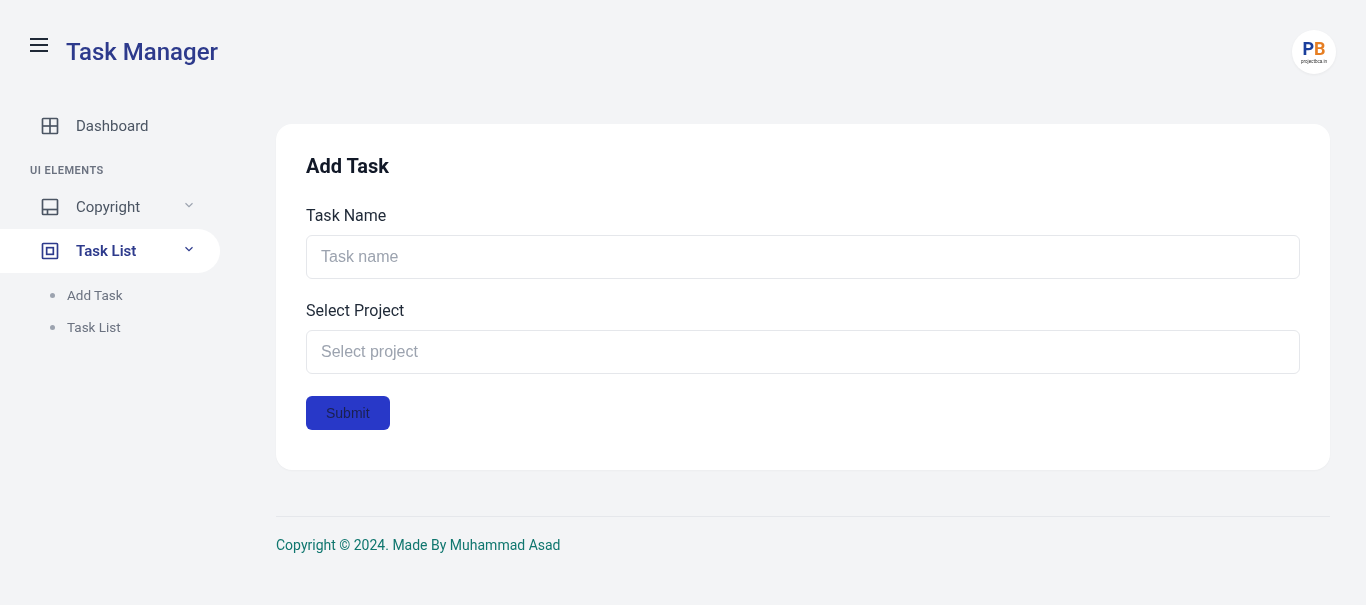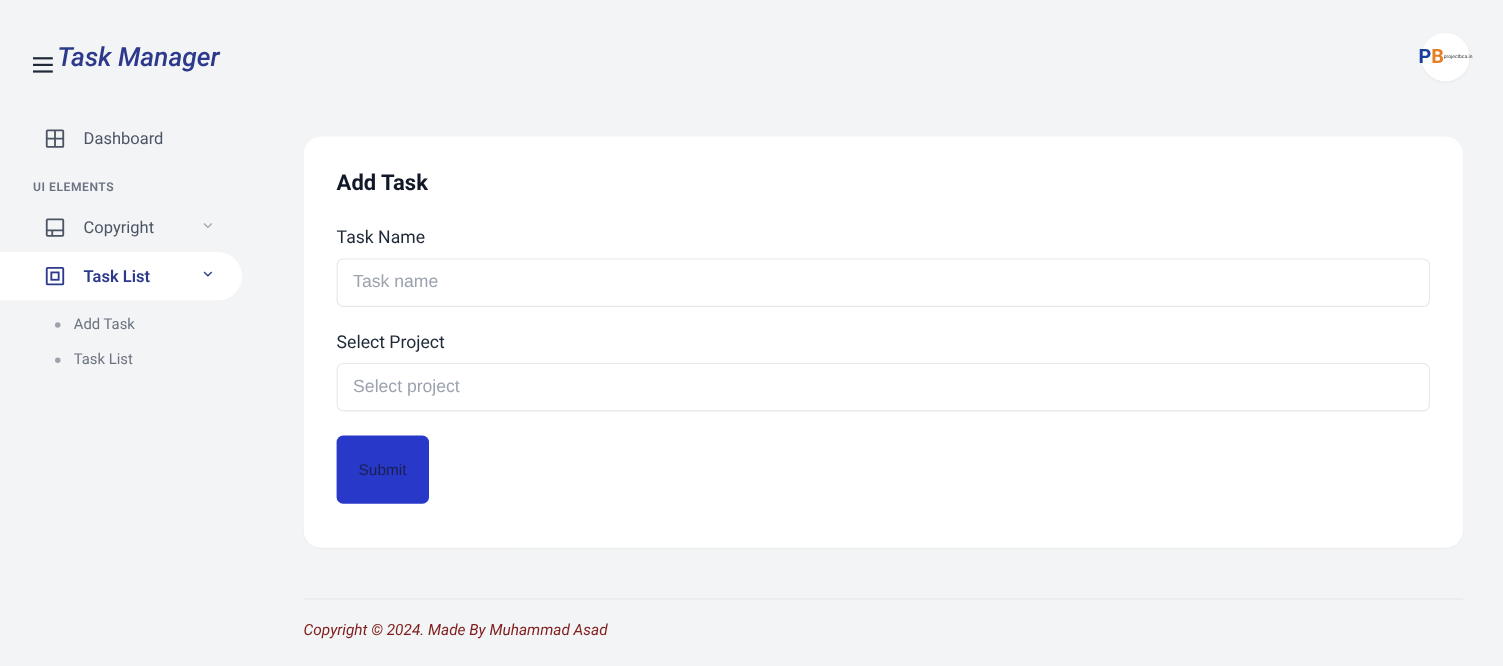--- a/index.html
+++ b/index.html
@@ -18,23 +18,22 @@
 
     .header {
       display: flex;
       align-items: center;
       justify-content: space-between;
       padding: 30px 30px 20px 30px;
     }
 
     .header-left {
       display: flex;
-      align-items: flex-end;
-      gap: 4px;
-      font-style: italic;
+      align-items: flex-start;
+      gap: 18px;
     }
 
     .hamburger-icon {
       display: flex;
       flex-direction: column;
       gap: 4px;
       cursor: pointer;
     }
 
     .hamburger-line {
@@ -48,21 +47,21 @@
       font-weight: 500;
       color: #2d3a8c;
     }
 
     .logo-circle {
       width: 44px;
       height: 44px;
       border-radius: 50%;
       background-color: #ffffff;
       display: flex;
-      flex-direction: row;
+      flex-direction: column;
       align-items: center;
       justify-content: center;
       box-shadow: 0 1px 3px rgba(0,0,0,0.05);
     }
 
     .logo-text {
       font-size: 18px;
       font-weight: 700;
       line-height: 1;
     }
@@ -191,39 +190,38 @@
     }
 
     .form-input::placeholder {
       color: #9ca3af;
     }
 
     .submit-btn {
       background-color: #2838c8;
       color: #1a2050;
       border: none;
-      padding: 23px 20px;
+      padding: 9px 20px;
       border-radius: 6px;
       font-size: 14px;
       cursor: pointer;
       font-weight: 500;
     }
 
     .footer-hr {
       margin: 46px 0 20px 0;
       border: none;
       border-top: 1px solid #e5e7eb;
     }
 
     .footer-text {
       font-size: 14px;
-      color: #7f1d1d;
+      color: #0f766e;
       padding: 0 0 0 0;
       margin-top: 7px;
-      font-style: italic;
     }
   </style>
 </head>
 <body>
 
 <div class="header">
   <div class="header-left">
     <div class="hamburger-icon">
       <div class="hamburger-line"></div>
       <div class="hamburger-line"></div>

